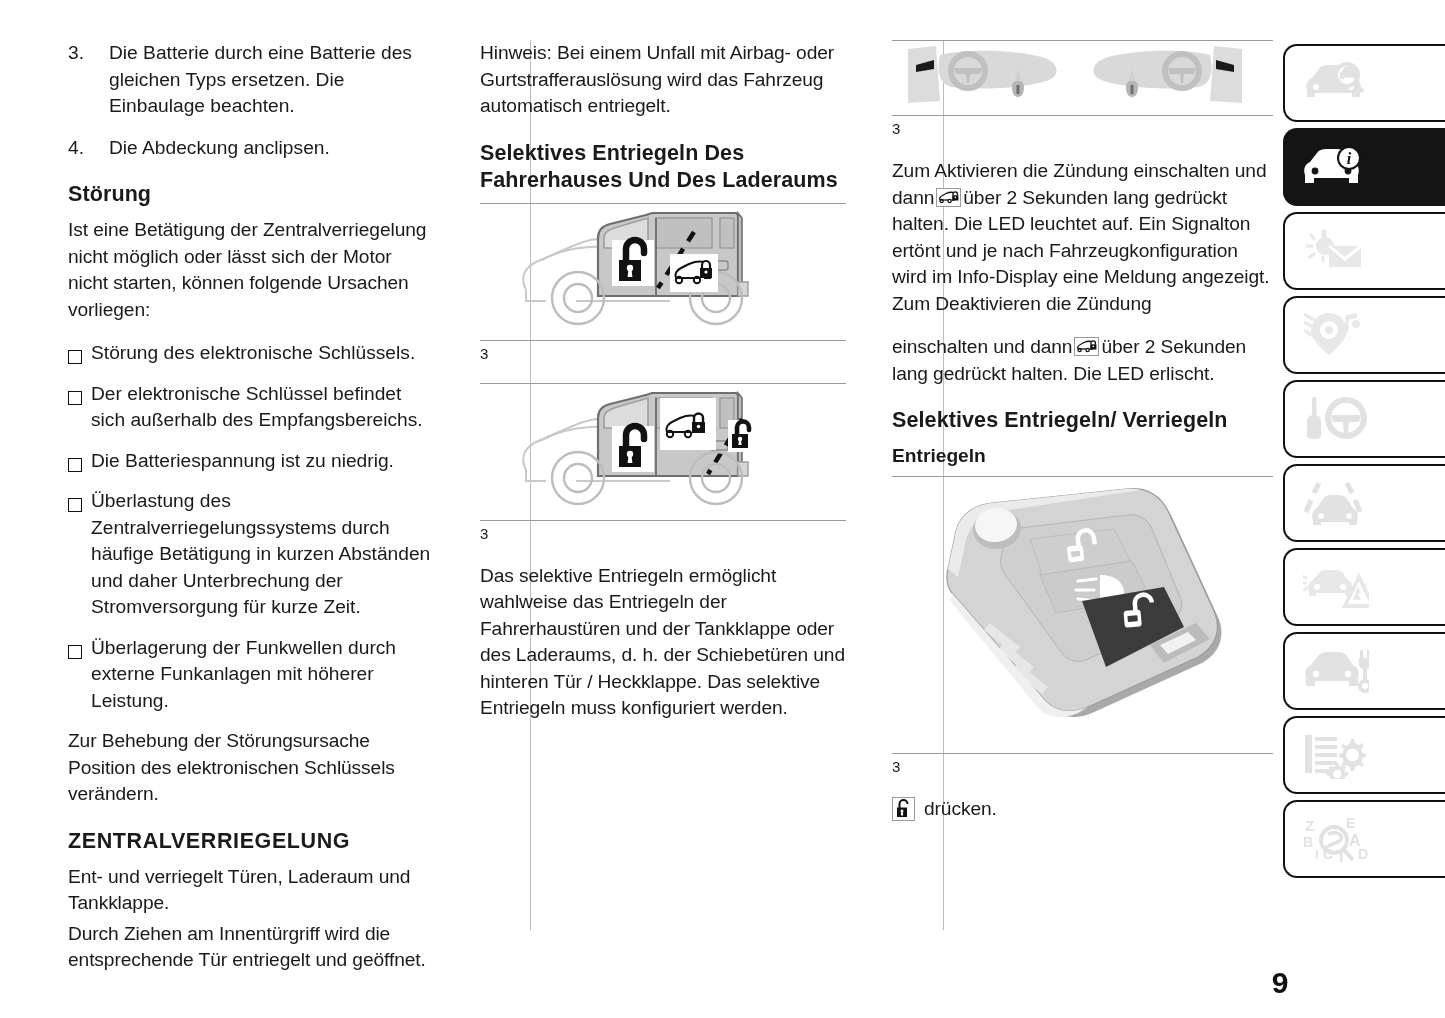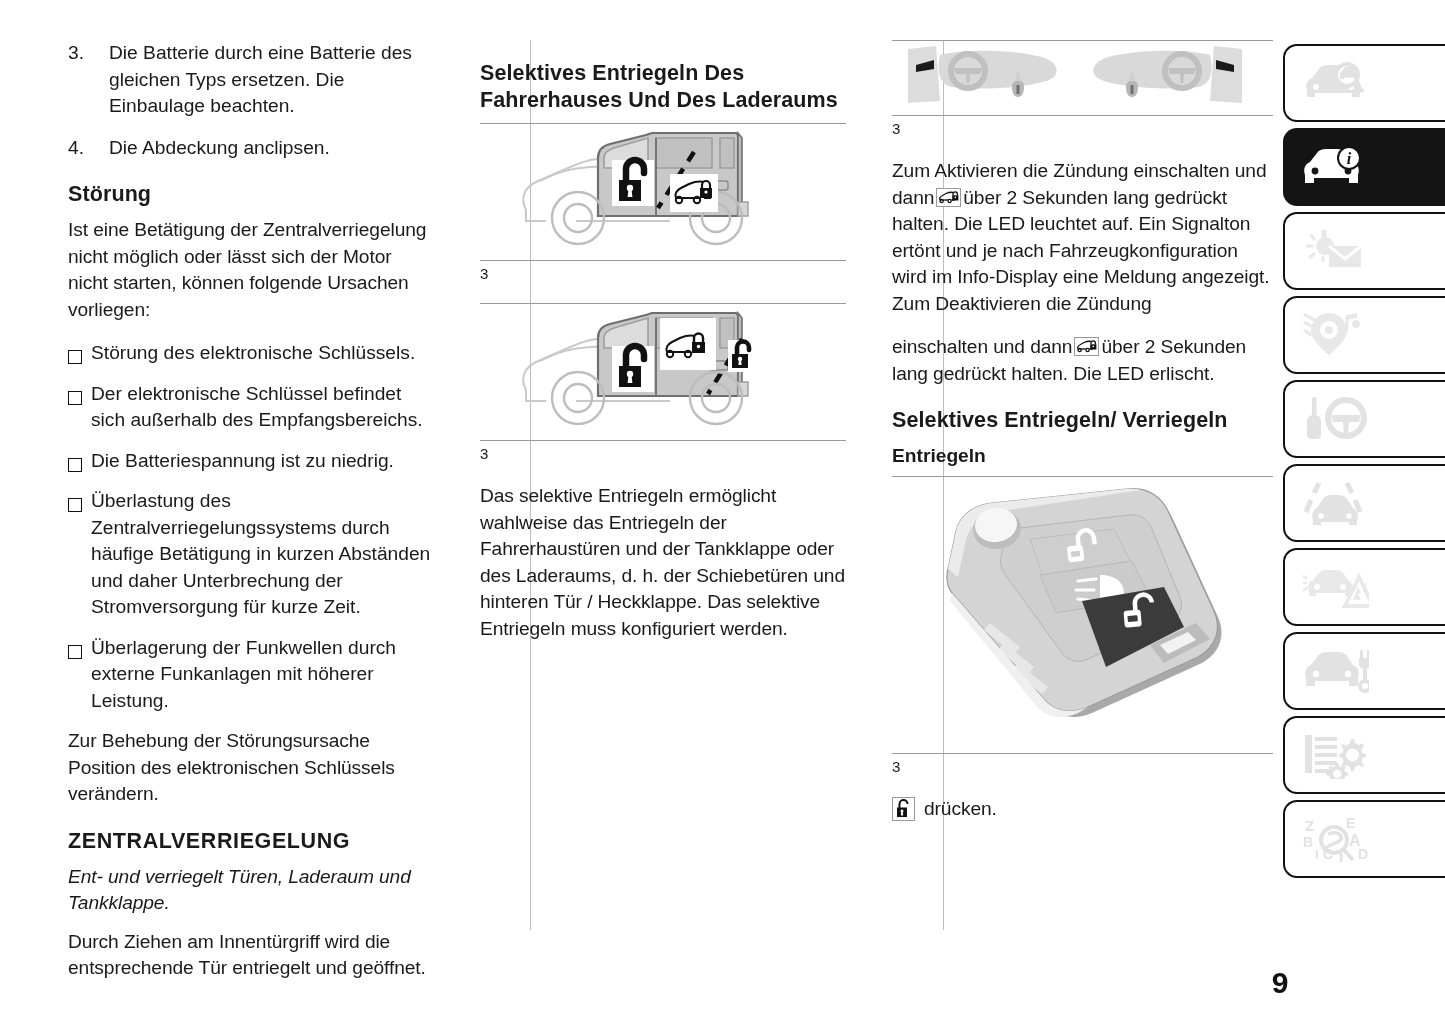--- a/index.html
+++ b/index.html
@@ -41,21 +41,21 @@
   .sep-1 { left: 462px; }
   .sep-2 { left: 875px; }
 
   
   p.body {
     font-size: 19.2px;
     line-height: 26.5px;
     margin-bottom: 17px;
     letter-spacing: -0.1px;
   }
-  p.body.tight { margin-bottom: 12px; font-style: italic; }
+  p.body.tight { margin-bottom: 4px; }
 
   h2.heading {
     font-size: 21.5px;
     font-weight: bold;
     line-height: 27px;
     letter-spacing: 0.1px;
     margin-bottom: 9px;
     margin-top: 20px;
   }
   h2.caps { text-transform: none; letter-spacing: 0.6px; }
@@ -234,20 +234,21 @@
 
       <h2 class="heading caps">ZENTRALVERRIEGELUNG</h2>
 
       <p class="body tight">Ent- und verriegelt Türen, Laderaum und Tankklappe.</p>
       <p class="body">Durch Ziehen am Innentürgriff wird die entsprechende Tür entriegelt und geöffnet.</p>
 
     </div>
 
     <div class="col col-2">
 
+      <p class="body">Hinweis: Bei einem Unfall mit Airbag- oder Gurtstrafferauslösung wird das Fahrzeug automatisch entriegelt.</p>
 
       <h2 class="heading">Selektives Entriegeln Des Fahrerhauses Und Des Laderaums</h2>
 
       <div class="figure">
         <div class="fig-rule-top"></div>
         <div class="fig-art">
           <svg width="366" height="132" viewBox="0 0 366 132">
             <g fill="none" stroke="#c9c9c9" stroke-width="2">
               <path d="M46 86 C40 74 44 64 56 58 L88 44 C104 36 120 33 140 33 L176 33"></path>
               <path d="M46 86 L46 97 L66 97"></path>

